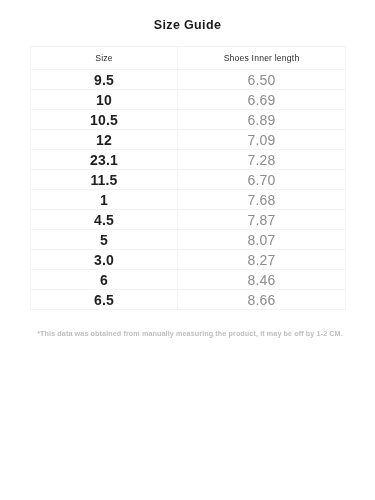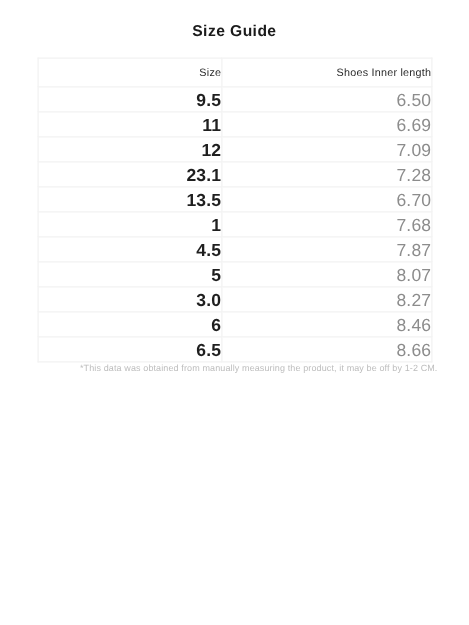--- a/index.html
+++ b/index.html
@@ -42,21 +42,21 @@
   table.size-table {
     width: 315px;
     border-collapse: collapse;
     table-layout: fixed;
     background: #ffffff;
   }
 
   table.size-table th,
   table.size-table td {
     border: 1px solid #f2f2f2;
-    text-align: right;
+    text-align: center;
     vertical-align: middle;
     padding: 0;
   }
 
   table.size-table col.c-size { width: 147px; }
   table.size-table col.c-len  { width: 168px; }
 
   table.size-table thead th {
     height: 22px;
     font-size: 8.6px;
@@ -75,28 +75,29 @@
     font-weight: bold;
     color: #1f1f1f;
   }
 
   td.cell-len {
     font-weight: normal;
     color: #8c8c8c;
   }
 
   .footnote {
-    margin: 0 30px 0 30px;
+    margin: 19px 30px 0 30px;
     width: 320px;
     font-size: 7.2px;
     color: #bdbdbd;
     letter-spacing: 0.1px;
     line-height: 10px;
-    text-align: right;
+    text-align: center;
     white-space: nowrap;
+    font-weight: bold;
   }
 </style>
 </head>
 <body>
 
 <div class="page">
 
   <h1 class="page-title">Size Guide</h1>
 
   <div class="table-wrap">
@@ -110,33 +111,37 @@
           <th>Size</th>
           <th>Shoes Inner length</th>
         </tr>
       </thead>
       <tbody>
         <tr>
           <td class="cell-size">9.5</td>
           <td class="cell-len">6.50</td>
         </tr>
         <tr>
-          <td class="cell-size">11</td>
+          <td class="cell-size">10</td>
           <td class="cell-len">6.69</td>
+        </tr>
+        <tr>
+          <td class="cell-size">10.5</td>
+          <td class="cell-len">6.89</td>
         </tr>
         <tr>
           <td class="cell-size">12</td>
           <td class="cell-len">7.09</td>
         </tr>
         <tr>
           <td class="cell-size">23.1</td>
           <td class="cell-len">7.28</td>
         </tr>
         <tr>
-          <td class="cell-size">13.5</td>
+          <td class="cell-size">11.5</td>
           <td class="cell-len">6.70</td>
         </tr>
         <tr>
           <td class="cell-size">1</td>
           <td class="cell-len">7.68</td>
         </tr>
         <tr>
           <td class="cell-size">4.5</td>
           <td class="cell-len">7.87</td>
         </tr>

